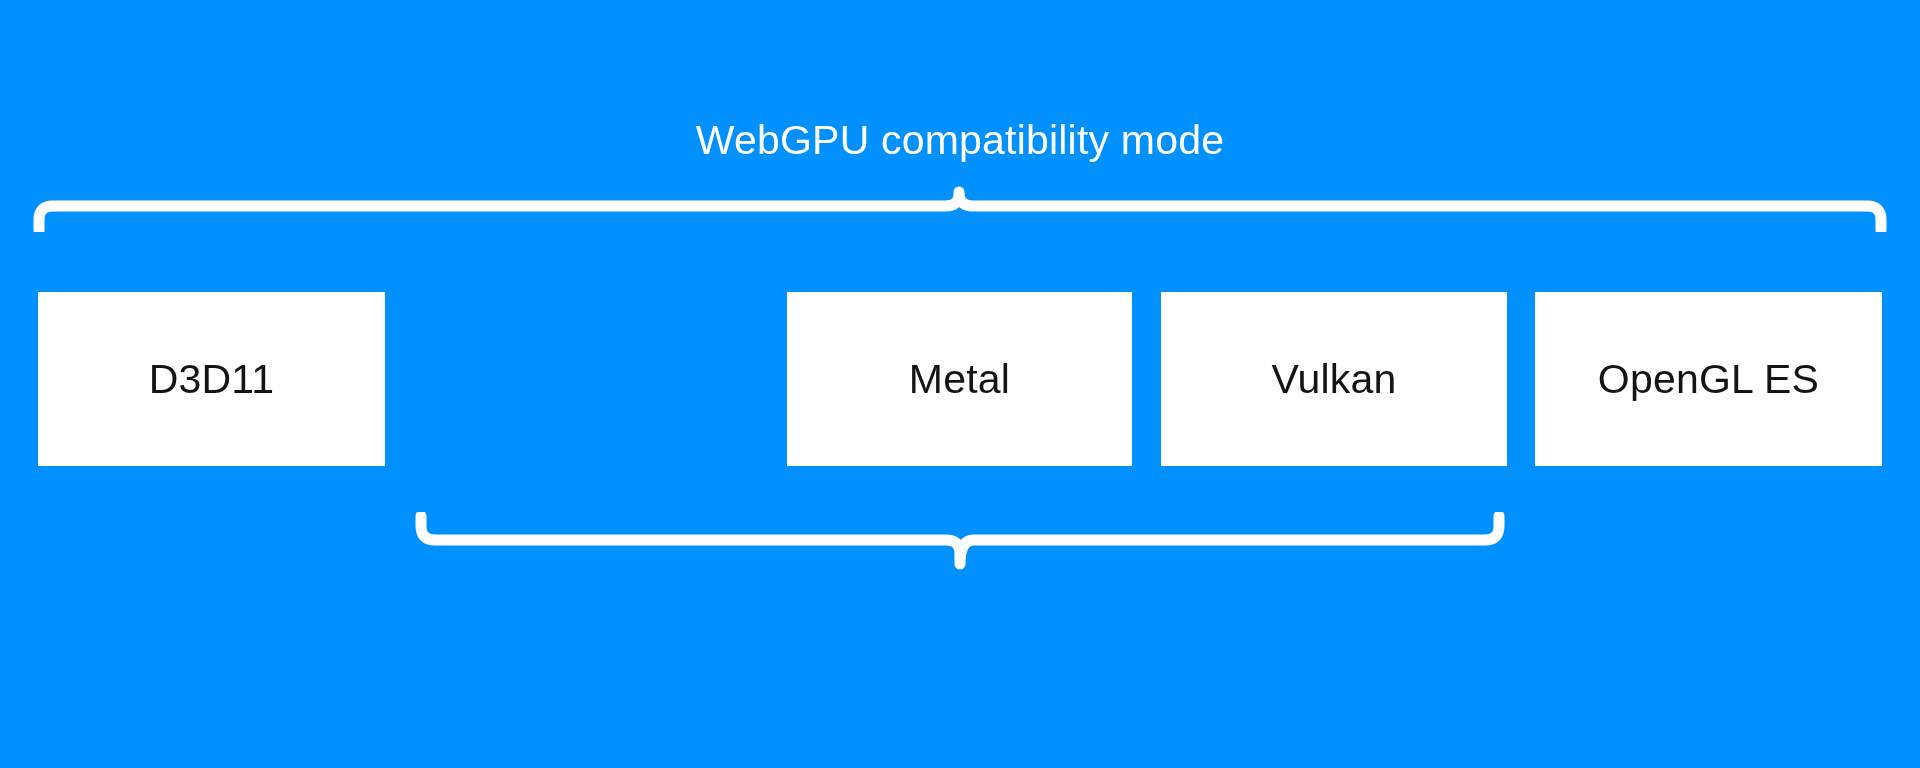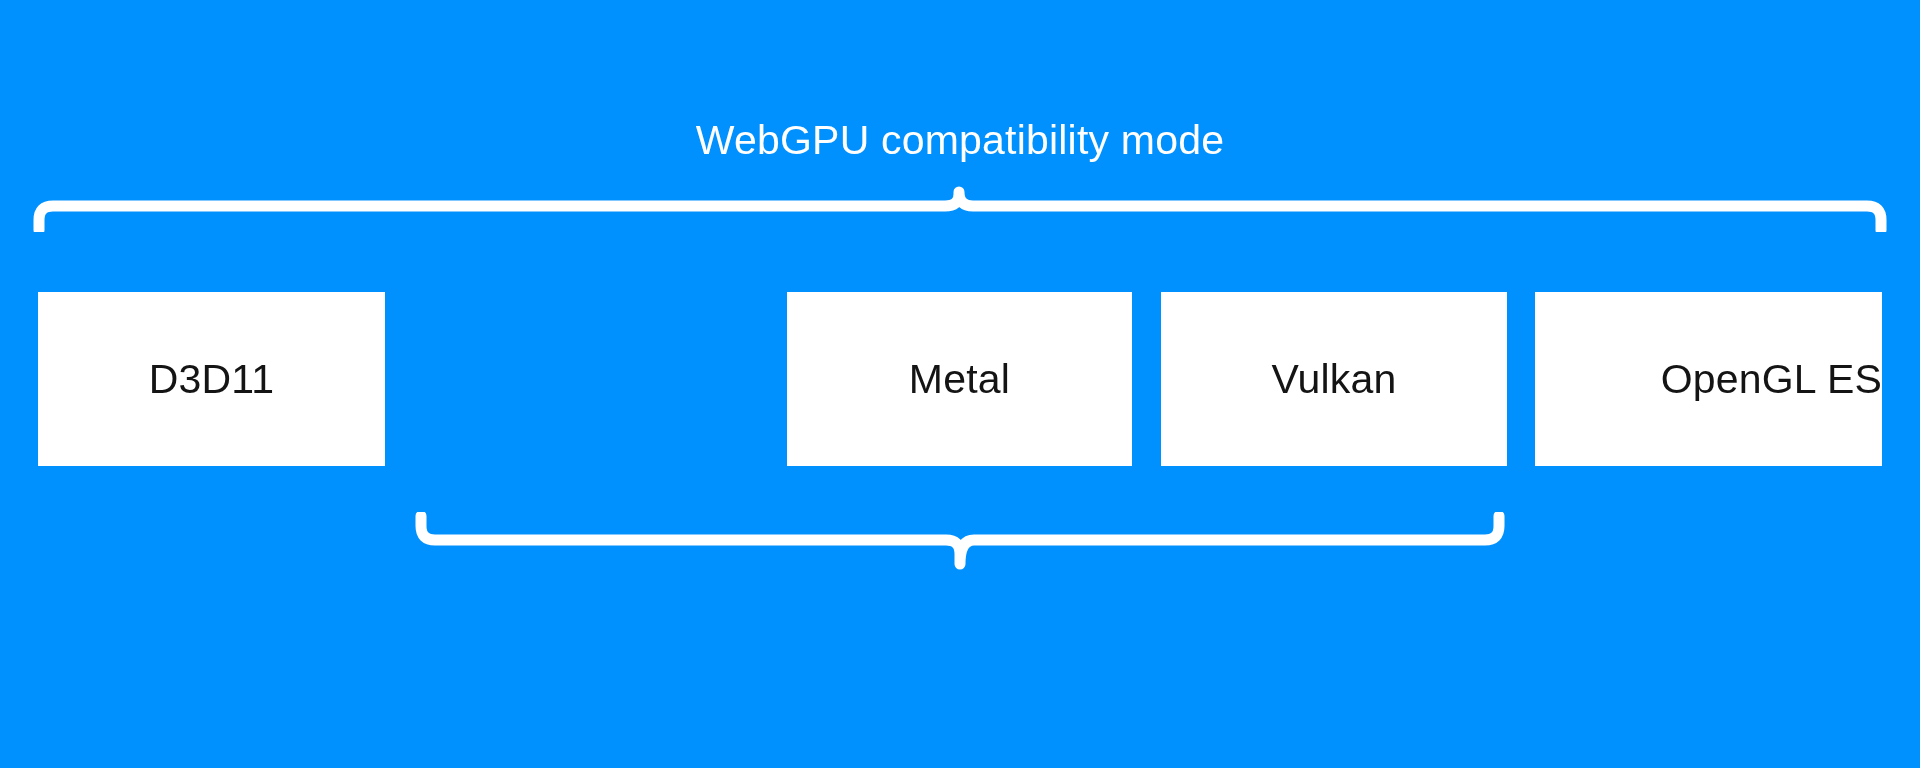--- a/index.html
+++ b/index.html
@@ -78,21 +78,21 @@
     font-weight: 400;
     letter-spacing: 0.2px;
     line-height: 1;
     white-space: nowrap;
   }
 
   .api-box.b0 { left: 38px;   width: 347px; }
   .api-box.b1 { left: 413px;  width: 344px; }
   .api-box.b2 { left: 787px;  width: 345px; }
   .api-box.b3 { left: 1161px; width: 346px; }
-  .api-box.b4 { left: 1535px; width: 347px; justify-content: flex-end; }
+  .api-box.b4 { left: 1535px; width: 347px; }
 
   
   .bottom-label {
     position: absolute;
     left: 420px;
     top: 582px;
     width: 1080px;
     text-align: center;
     color: #ffffff;
     font-size: 41px;

